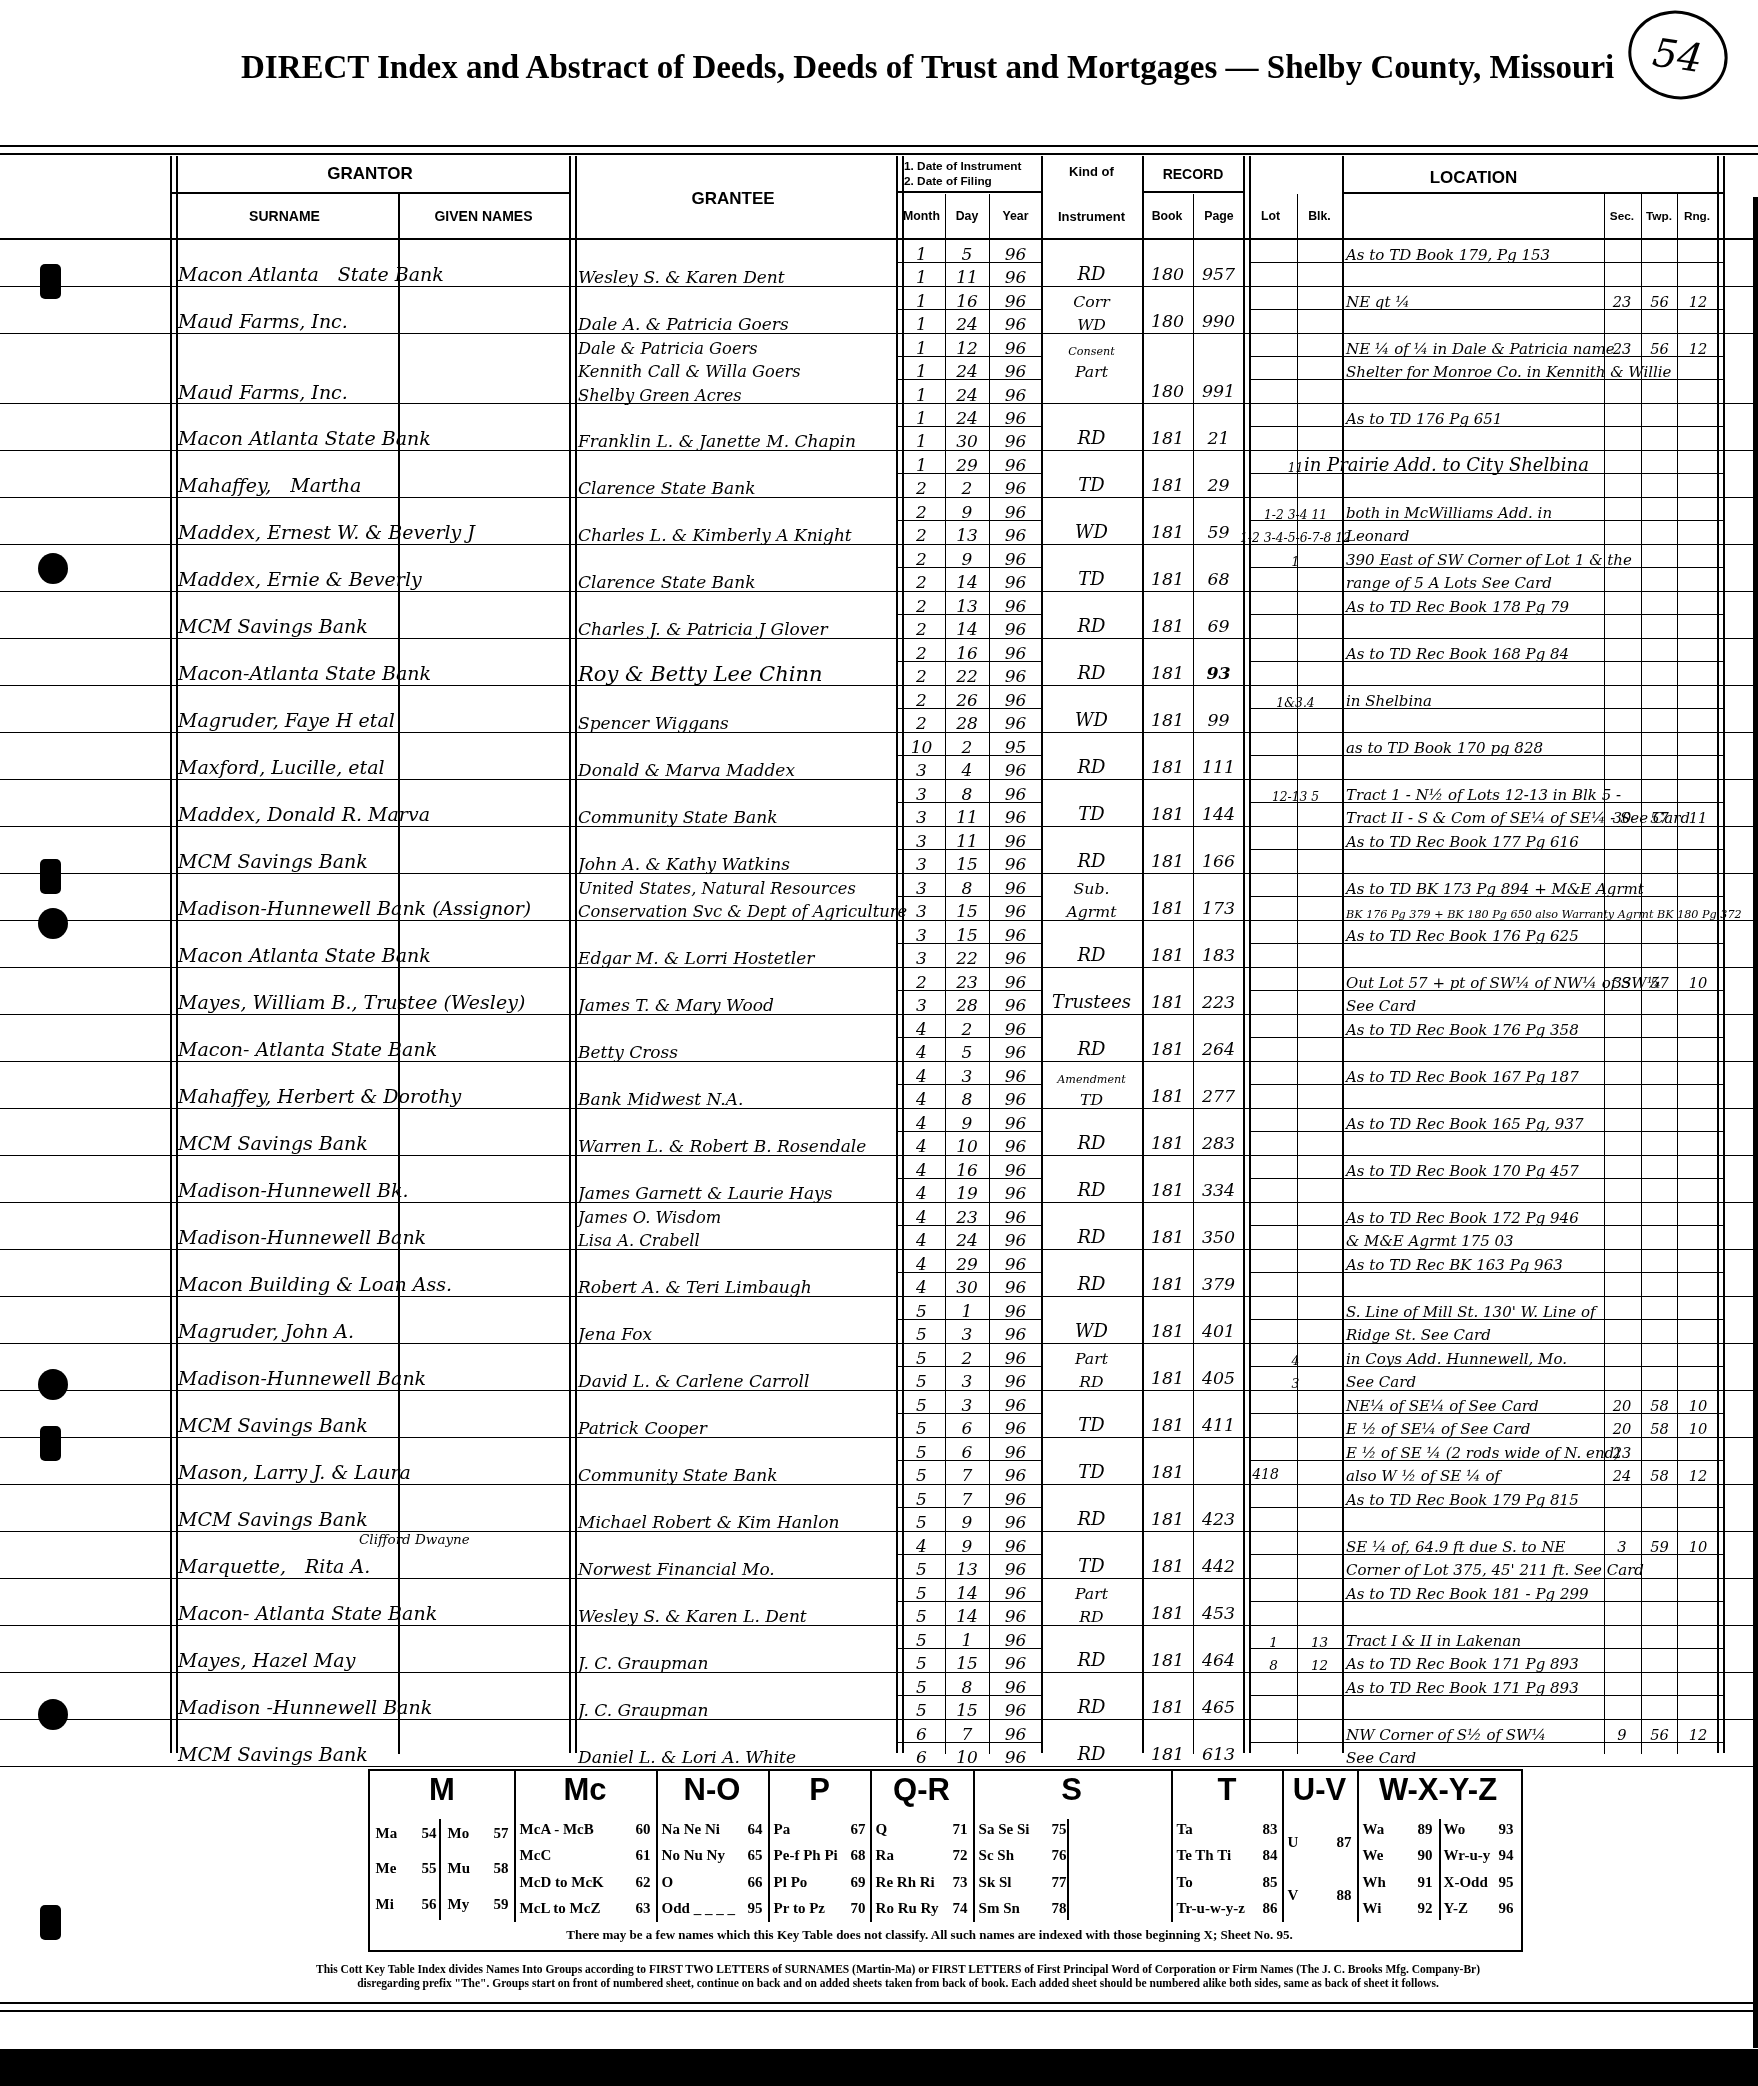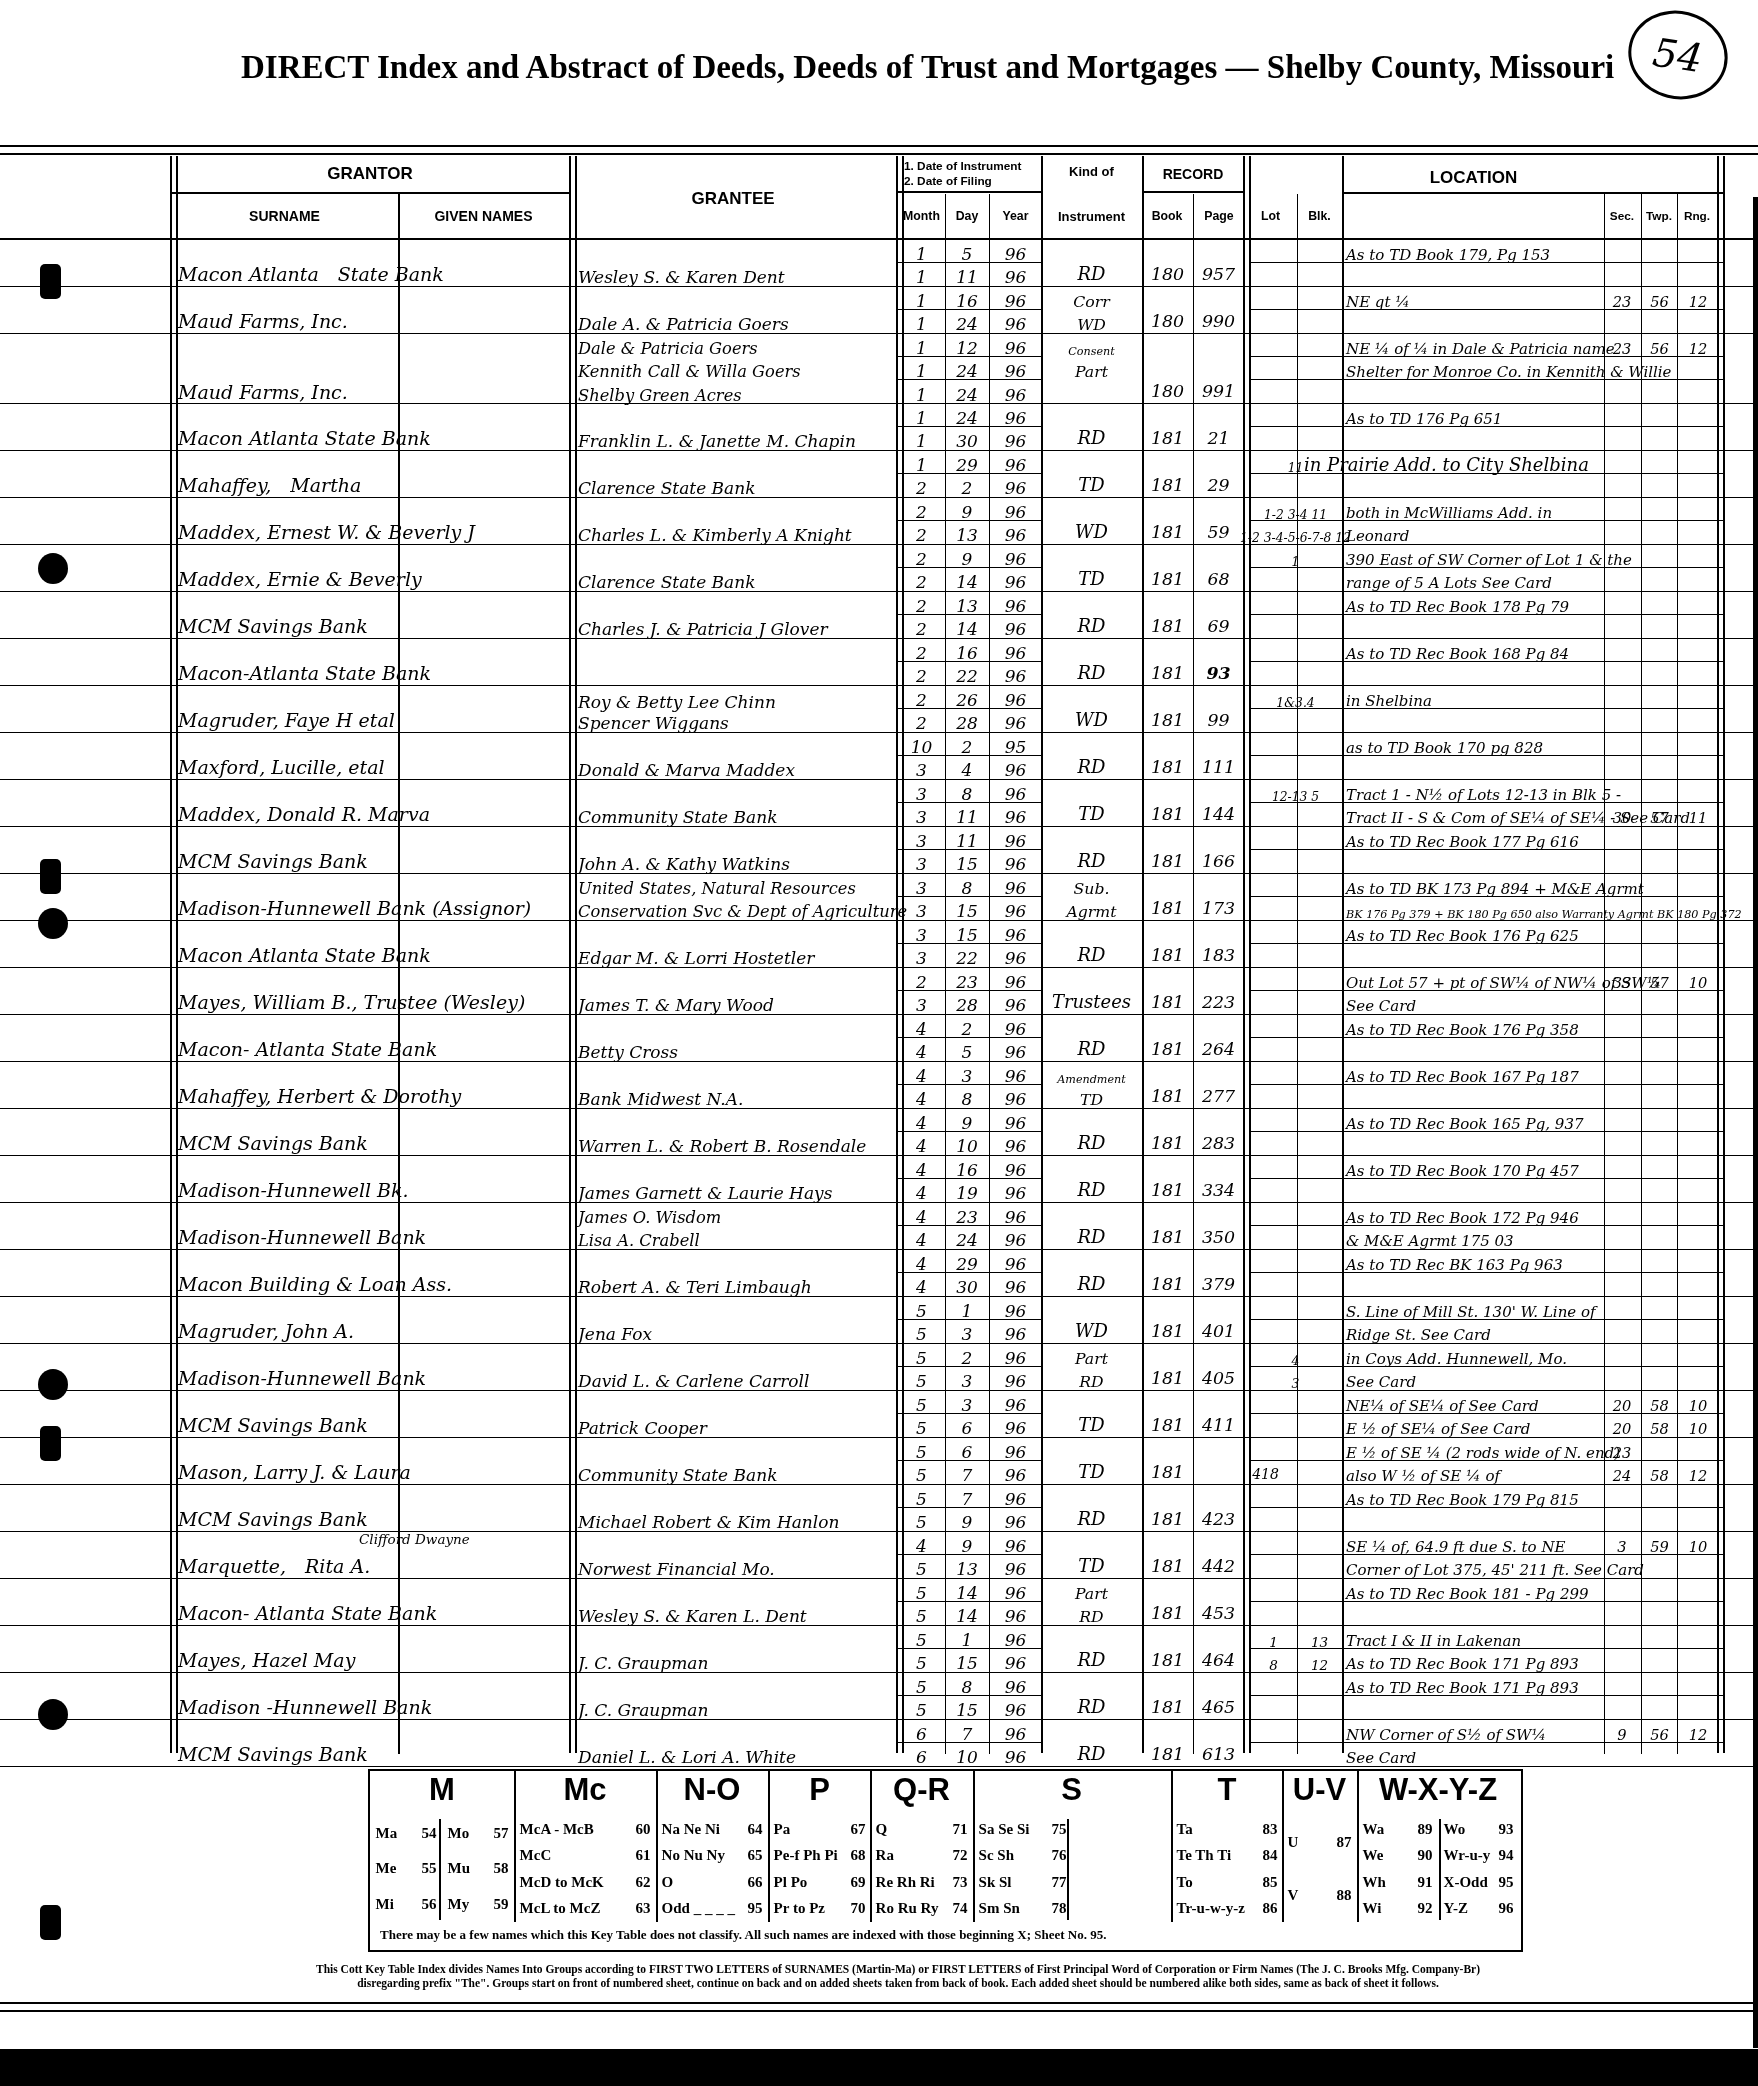--- a/index.html
+++ b/index.html
@@ -22,21 +22,21 @@
   #body{position:absolute;left:0;top:240px;width:1759px;}
   .keybox{position:absolute;left:368px;top:1769px;width:1155px;height:183px;border:2.8px solid #000;box-sizing:border-box;}
   .ksec{position:absolute;top:0;height:100%;}
   .kletter{position:absolute;top:1.1px;left:0;right:0;text-align:center;font-weight:bold;font-size:31px;
            font-family:"Liberation Sans",sans-serif;}
   .krows{position:absolute;top:45px;bottom:28px;left:0;right:0;display:flex;flex-direction:column;justify-content:space-around;}
   .krow{display:flex;justify-content:space-between;padding:0 5.6px;font-family:"Liberation Serif",serif;
         font-weight:bold;font-size:15px;white-space:nowrap;}
   .kdiv{position:absolute;background:#000;width:1.7px;top:0;height:151px;}
   .ksub{position:absolute;background:#000;width:1.7px;top:48px;height:101px;}
-  .kfoot{position:absolute;left:380px;top:1927px;width:1155px;text-align:left;font-family:"Liberation Serif",serif;
+  .kfoot{position:absolute;left:352px;top:1927px;width:1155px;text-align:center;font-family:"Liberation Serif",serif;
          font-weight:bold;font-size:13px;white-space:nowrap;}
   .fineprint{position:absolute;left:180px;top:1962px;width:1436px;text-align:center;
          font-family:"Liberation Serif",serif;font-weight:bold;font-size:11.5px;line-height:14px;}
   .band{position:absolute;left:0;top:2049px;width:1759px;height:38px;background:#000;}
   .edgebar{position:absolute;left:1753px;top:197px;width:6.2px;height:1851px;background:#000;}
   .hole-bar{position:absolute;left:40px;width:21px;height:35px;background:#000;border-radius:5px;}
   .hole-dot{position:absolute;left:38px;width:30px;height:31px;background:#000;border-radius:50%;}
 </style>
 </head>
 <body>
@@ -250,21 +250,21 @@
         <div class="cell hw end ctr" style="left: 989px; width: 53px; top: 23px; height: 23px; font-size: 17px; padding-bottom: 2.8px; font-weight: normal;">96</div>
         <div class="cell hw end ctr" style="left: 1042px; width: 99px; top: 0px; height: 43px; font-size: 18px; padding-bottom: 2.8px; font-weight: normal;">RD</div>
         <div class="cell hw end ctr" style="left: 1143px; width: 49px; top: 0px; height: 43px; font-size: 17.4px; padding-bottom: 2.8px; font-weight: normal;">181</div>
         <div class="cell hw end ctr" style="left: 1194px; width: 49px; top: 0px; height: 43px; font-size: 17.4px; padding-bottom: 2.8px; font-weight: normal;">69</div>
         <div class="cell hw end" style="left: 1346px; width: 370px; top: 0px; height: 23px; font-size: 15px; padding-bottom: 2.8px; font-weight: normal;">As to TD Rec Book 178 Pg 79</div>
       </div>
       <div class="entry" style="height: 47px;">
         <div class="hl" style="left: 898px; width: 144px; top: 22px;"></div>
         <div class="hl" style="left: 1250px; width: 475px; top: 22px;"></div>
         <div class="cell hw end" style="left: 178px; width: 379px; top: 0px; height: 44px; font-size: 19px; padding-bottom: 2.8px; font-weight: normal;">Macon-Atlanta State Bank</div>
-        <div class="cell hw end" style="left: 578px; width: 380px; top: 23px; height: 23px; font-size: 17px; padding-bottom: 2.8px; font-weight: normal; margin-top: 26px;">Roy &amp; Betty Lee Chinn</div>
+        <div class="cell hw end" style="left: 578px; width: 380px; top: 23px; height: 23px; font-size: 21px; padding-bottom: 2.8px; font-weight: normal;">Roy &amp; Betty Lee Chinn</div>
         <div class="cell hw end ctr" style="left: 898px; width: 47px; top: 0px; height: 23px; font-size: 17px; padding-bottom: 2.8px; font-weight: normal;">2</div>
         <div class="cell hw end ctr" style="left: 945px; width: 44px; top: 0px; height: 23px; font-size: 17px; padding-bottom: 2.8px; font-weight: normal;">16</div>
         <div class="cell hw end ctr" style="left: 989px; width: 53px; top: 0px; height: 23px; font-size: 17px; padding-bottom: 2.8px; font-weight: normal;">96</div>
         <div class="cell hw end ctr" style="left: 898px; width: 47px; top: 23px; height: 23px; font-size: 17px; padding-bottom: 2.8px; font-weight: normal;">2</div>
         <div class="cell hw end ctr" style="left: 945px; width: 44px; top: 23px; height: 23px; font-size: 17px; padding-bottom: 2.8px; font-weight: normal;">22</div>
         <div class="cell hw end ctr" style="left: 989px; width: 53px; top: 23px; height: 23px; font-size: 17px; padding-bottom: 2.8px; font-weight: normal;">96</div>
         <div class="cell hw end ctr" style="left: 1042px; width: 99px; top: 0px; height: 43px; font-size: 18px; padding-bottom: 2.8px; font-weight: normal;">RD</div>
         <div class="cell hw end ctr" style="left: 1143px; width: 49px; top: 0px; height: 43px; font-size: 17.4px; padding-bottom: 2.8px; font-weight: normal;">181</div>
         <div class="cell hw end ctr" style="left: 1194px; width: 49px; top: 0px; height: 43px; font-size: 17.4px; padding-bottom: 2.8px; font-weight: bold;">93</div>
         <div class="cell hw end" style="left: 1346px; width: 370px; top: 0px; height: 23px; font-size: 15px; padding-bottom: 2.8px; font-weight: normal;">As to TD Rec Book 168 Pg 84</div>

